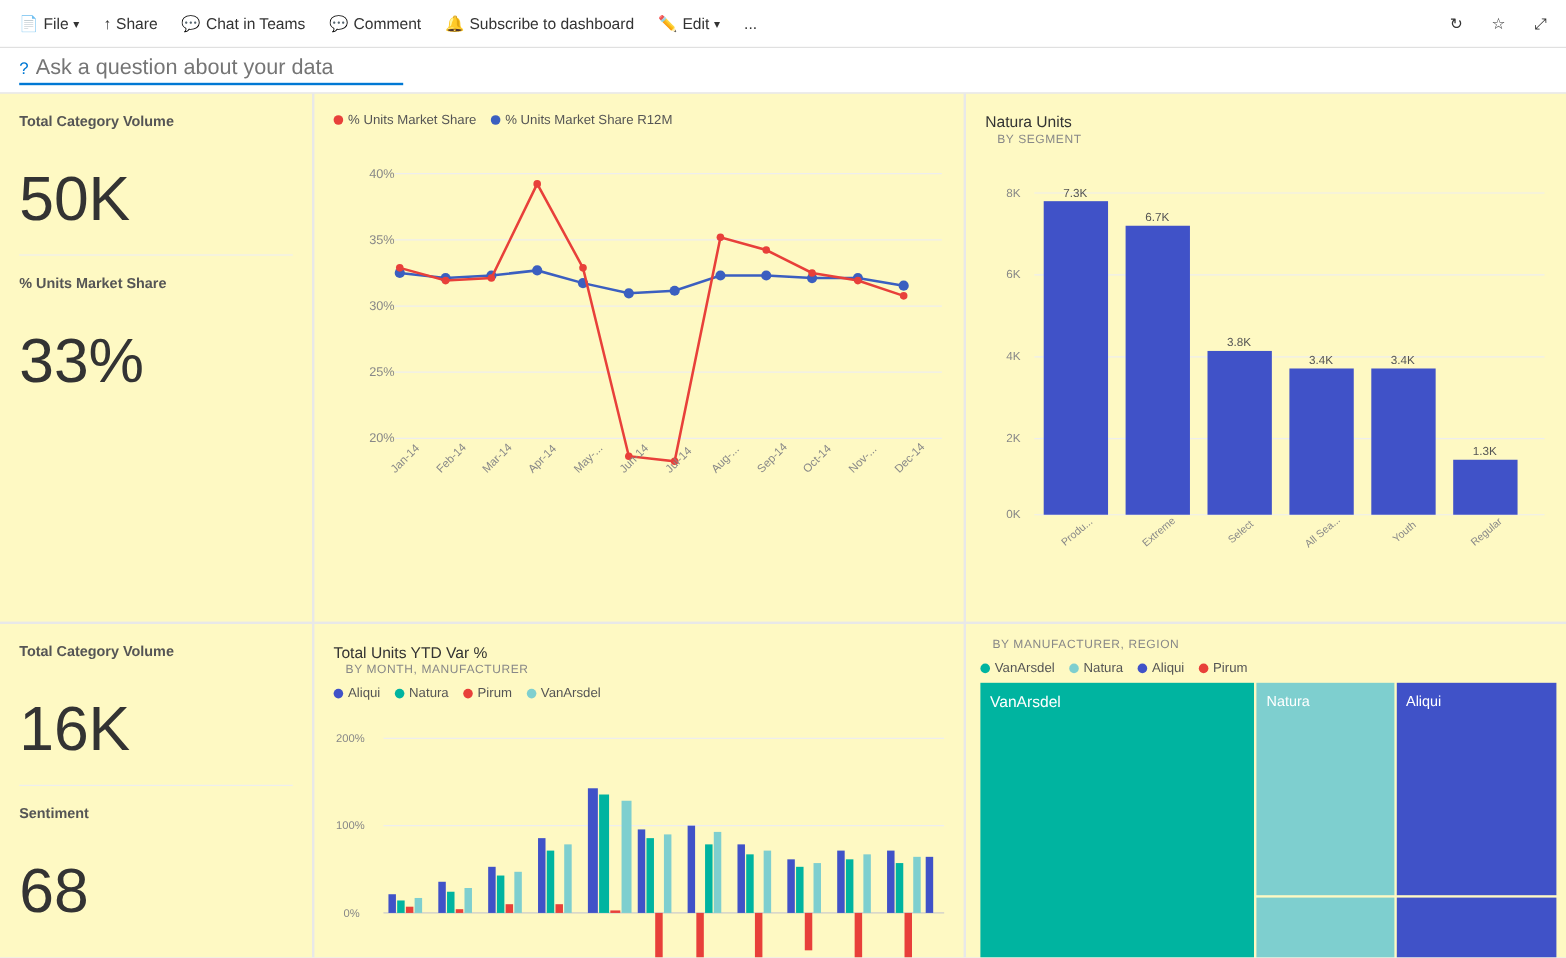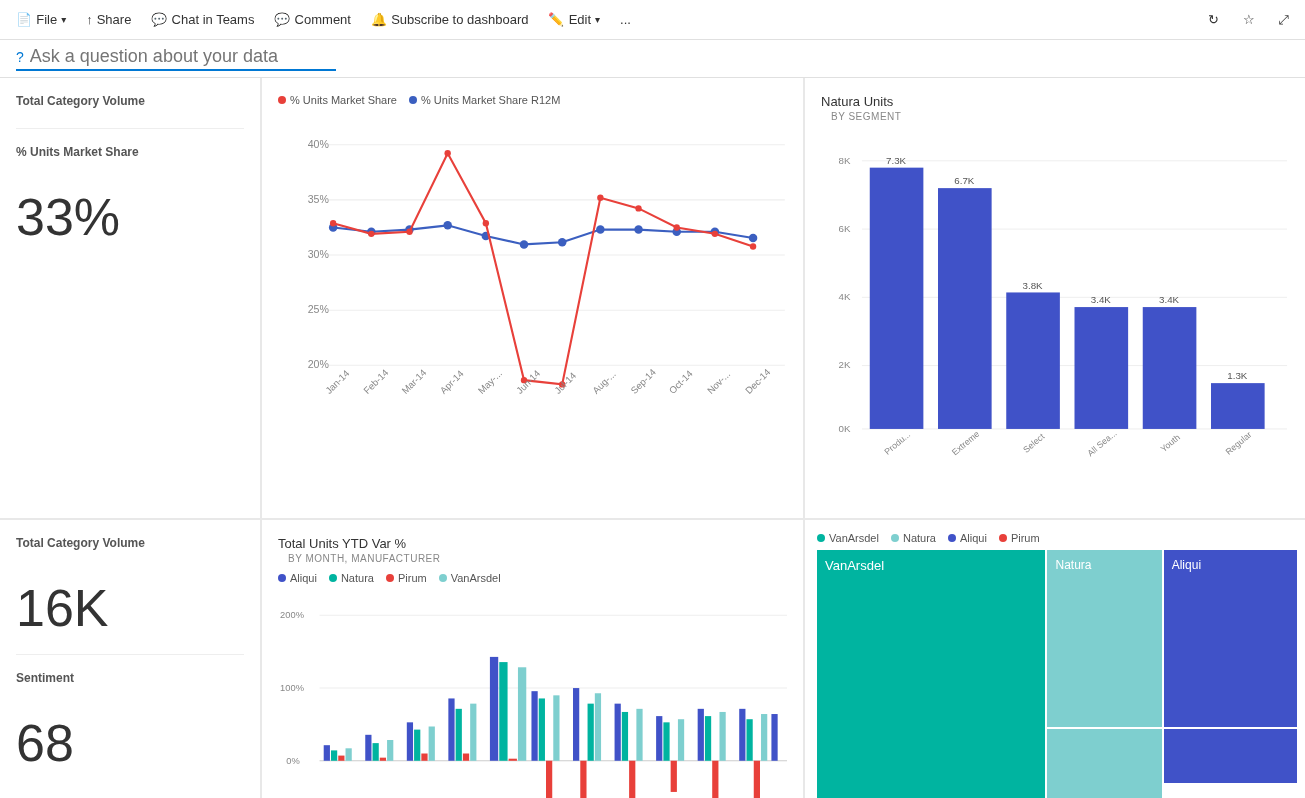--- a/index.html
+++ b/index.html
@@ -34,21 +34,21 @@
       display: grid;
       grid-template-columns: 260px 1fr 500px;
       grid-template-rows: 440px 380px;
       gap: 2px;
       background: #e8e8e8;
       height: calc(798px - 78px);
       overflow: hidden;
     }
 
     .card {
-      background: #ffffff;
+      background: #fef9c3;
       padding: 16px;
       overflow: hidden;
       position: relative;
     }
 
     .card-title {
       font-size: 12px; color: #555; font-weight: 600; margin-bottom: 4px;
     }
     .card-subtitle {
       font-size: 10px; color: #888; text-transform: uppercase; letter-spacing: 0.5px; margin-bottom: 8px; padding-left: 10px;
@@ -123,20 +123,21 @@
   <div id="ask-bar-border">
     <span style="color:#0078d4; font-size:14px;">?</span>
     <input type="text" style="width: 280px; color: rgb(85, 85, 85); font-size: 18px;" placeholder="Ask a question about your data">
   </div>
 </div>
 
 <div id="dashboard">
 
   <div class="card" style="display:flex; flex-direction:column; justify-content:flex-start;">
     <div class="card-title">Total Category Volume</div>
+    <div class="kpi-value">50K</div>
     <hr style="margin: 16px 0; border:none; border-top:1px solid #eee;">
     <div class="card-title">% Units Market Share</div>
     <div class="kpi-value">33%</div>
   </div>
 
   <div class="card">
     <div class="legend">
       <div class="legend-item">
         <div class="legend-dot" style="background:#e8403a;"></div>
         <span>% Units Market Share</span>
@@ -357,20 +358,21 @@
       <text x="295" y="245" font-size="8" fill="#888" text-anchor="middle" transform="rotate(-45 295 240)">Jul-14</text>
       <text x="335" y="245" font-size="8" fill="#888" text-anchor="middle" transform="rotate(-45 335 240)">Aug-14</text>
       <text x="375" y="245" font-size="8" fill="#888" text-anchor="middle" transform="rotate(-45 375 240)">Sep-14</text>
       <text x="415" y="245" font-size="8" fill="#888" text-anchor="middle" transform="rotate(-45 415 240)">Oct-14</text>
       <text x="455" y="245" font-size="8" fill="#888" text-anchor="middle" transform="rotate(-45 455 240)">Nov-14</text>
       <text x="480" y="245" font-size="8" fill="#888" text-anchor="middle" transform="rotate(-45 480 240)">Dec-14</text>
     </svg>
   </div>
 
   <div class="card" style="padding: 12px;">
+    <div class="card-subtitle">BY MANUFACTURER, REGION</div>
     <div class="legend">
       <div class="legend-item">
         <div class="legend-dot" style="background:#00b4a0;"></div>
         <span>VanArsdel</span>
       </div>
       <div class="legend-item">
         <div class="legend-dot" style="background:#7ecfcf;"></div>
         <span>Natura</span>
       </div>
       <div class="legend-item">

